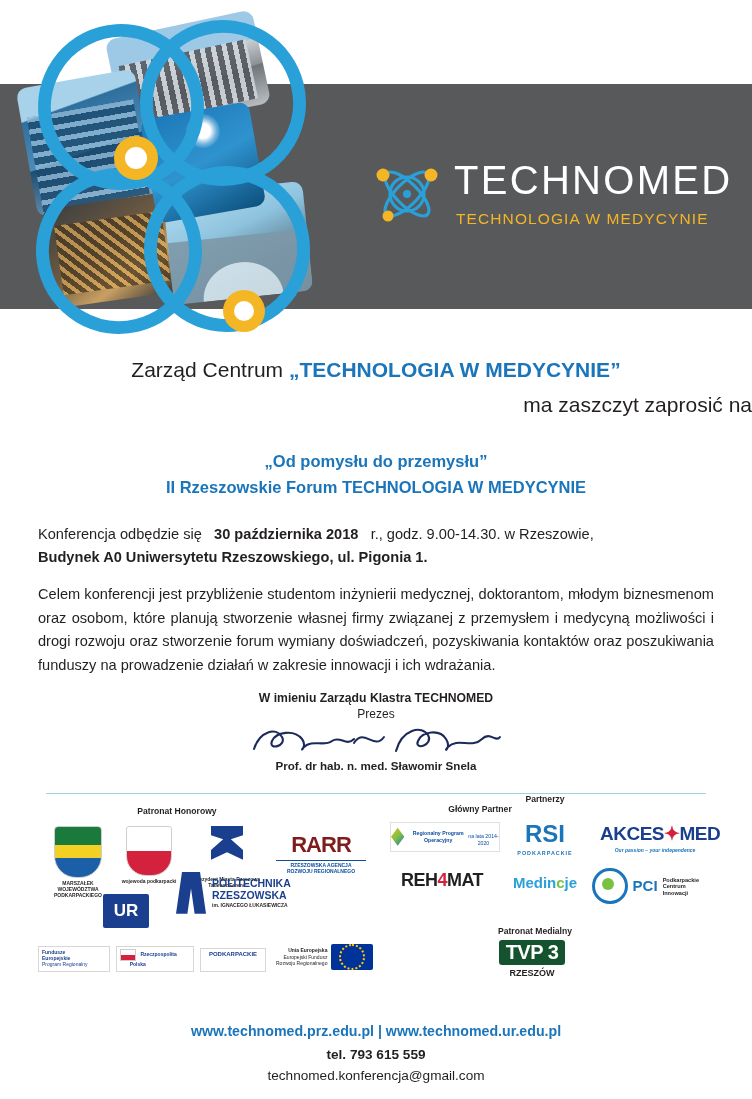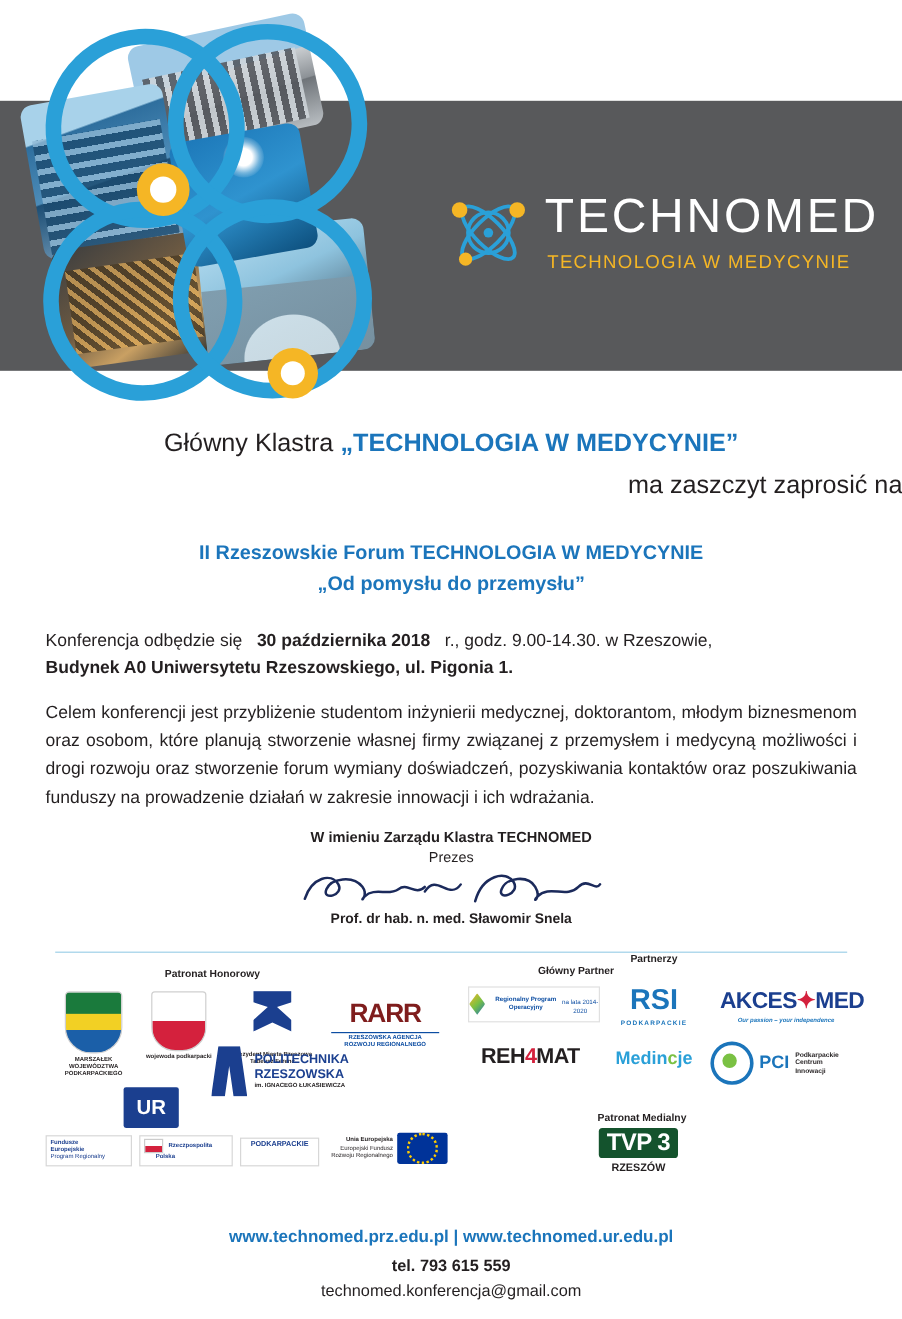--- a/index.html
+++ b/index.html
@@ -404,27 +404,27 @@
       </svg>
     </div>
     <div class="logo-text">TECHNOMED</div>
     <div class="logo-sub">TECHNOLOGIA W MEDYCYNIE</div>
   </div>
 </div>
 
 <div class="content">
 
   <div class="invite">
-    <span>Główny Klastra </span><span class="hl">„TECHNOLOGIA W MEDYCYNIE”</span>
+    <span>Zarząd Centrum </span><span class="hl">„TECHNOLOGIA W MEDYCYNIE”</span>
     <span class="l2">ma zaszczyt zaprosić na</span>
   </div>
 
   <div class="forum">
+    <div>„Od pomysłu do przemysłu”</div>
     <div>II Rzeszowskie Forum TECHNOLOGIA W MEDYCYNIE</div>
-    <div>„Od pomysłu do przemysłu”</div>
   </div>
 
   <div class="body-block">
     <p>
       <span>Konferencja odbędzie się</span>&nbsp;&nbsp;
       <span class="b">30 października 2018</span>&nbsp;&nbsp;
       <span>r., godz. 9.00-14.30. w Rzeszowie,</span><br>
       <span class="b">Budynek A0 Uniwersytetu Rzeszowskiego, ul. Pigonia 1.</span>
     </p>
     <p>Celem konferencji jest przybliżenie studentom inżynierii medycznej, doktorantom, młodym biznesmenom oraz osobom, które planują stworzenie własnej firmy związanej z przemysłem i medycyną  możliwości i drogi rozwoju oraz stworzenie forum wymiany doświadczeń, pozyskiwania kontaktów oraz poszukiwania funduszy na prowadzenie działań w zakresie innowacji i ich wdrażania.</p>
@@ -462,21 +462,21 @@
     </div>
     <div class="lbox" style="left:184px;top:22px;width:86px;">
       <div class="cross-rz"></div>
       <div class="cap">Prezydent Miasta Rzeszowa<br>Tadeusz Ferenc</div>
     </div>
     <div class="lbox" style="left:276px;top:30px;width:90px;">
       <div class="rarr">RARR</div>
       <div class="cap" style="color:#0c4da2;border-top:1px solid #0c4da2;padding-top:1px;">RZESZOWSKA AGENCJA<br>ROZWOJU REGIONALNEGO</div>
     </div>
 
-    <div class="lbox" style="left:96px;top:104px;width:60px;">
+    <div class="lbox" style="left:96px;top:92px;width:60px;">
       <div class="ur-logo">UR</div>
     </div>
     <div class="lbox" style="left:176px;top:70px;width:130px;display:flex;align-items:center;gap:6px;">
       <div class="prz-mark"></div>
       <div style="text-align:left;">
         <div style="font-size:10.5px;font-weight:bold;color:#1b3f8f;line-height:1.15;">POLITECHNIKA<br>RZESZOWSKA</div>
         <div class="cap" style="margin-top:1px;">im. IGNACEGO ŁUKASIEWICZA</div>
       </div>
     </div>
 

